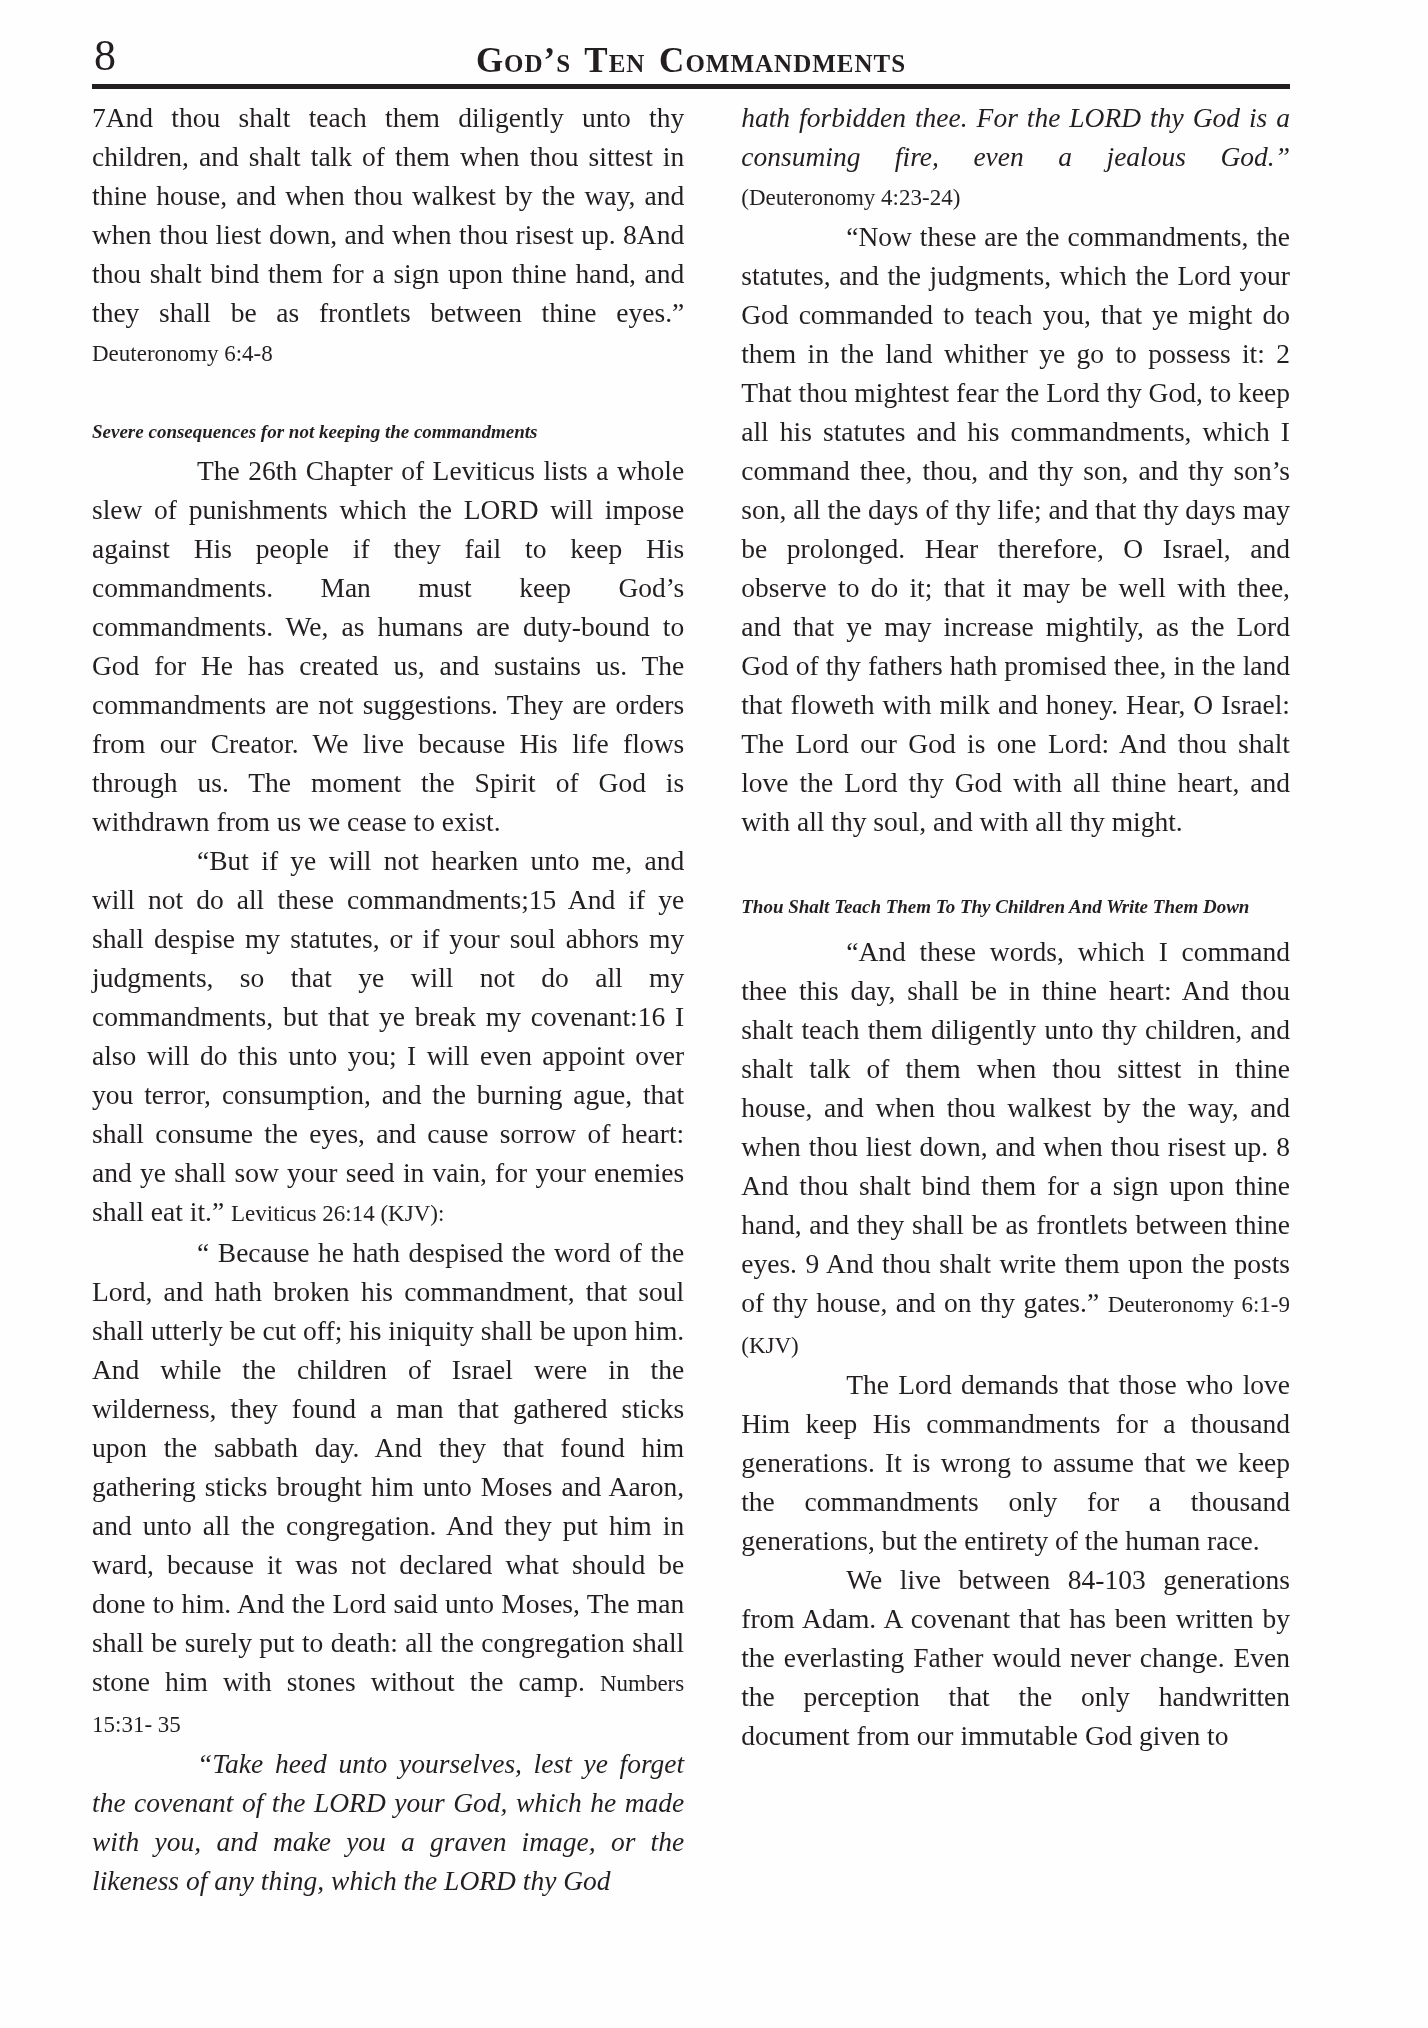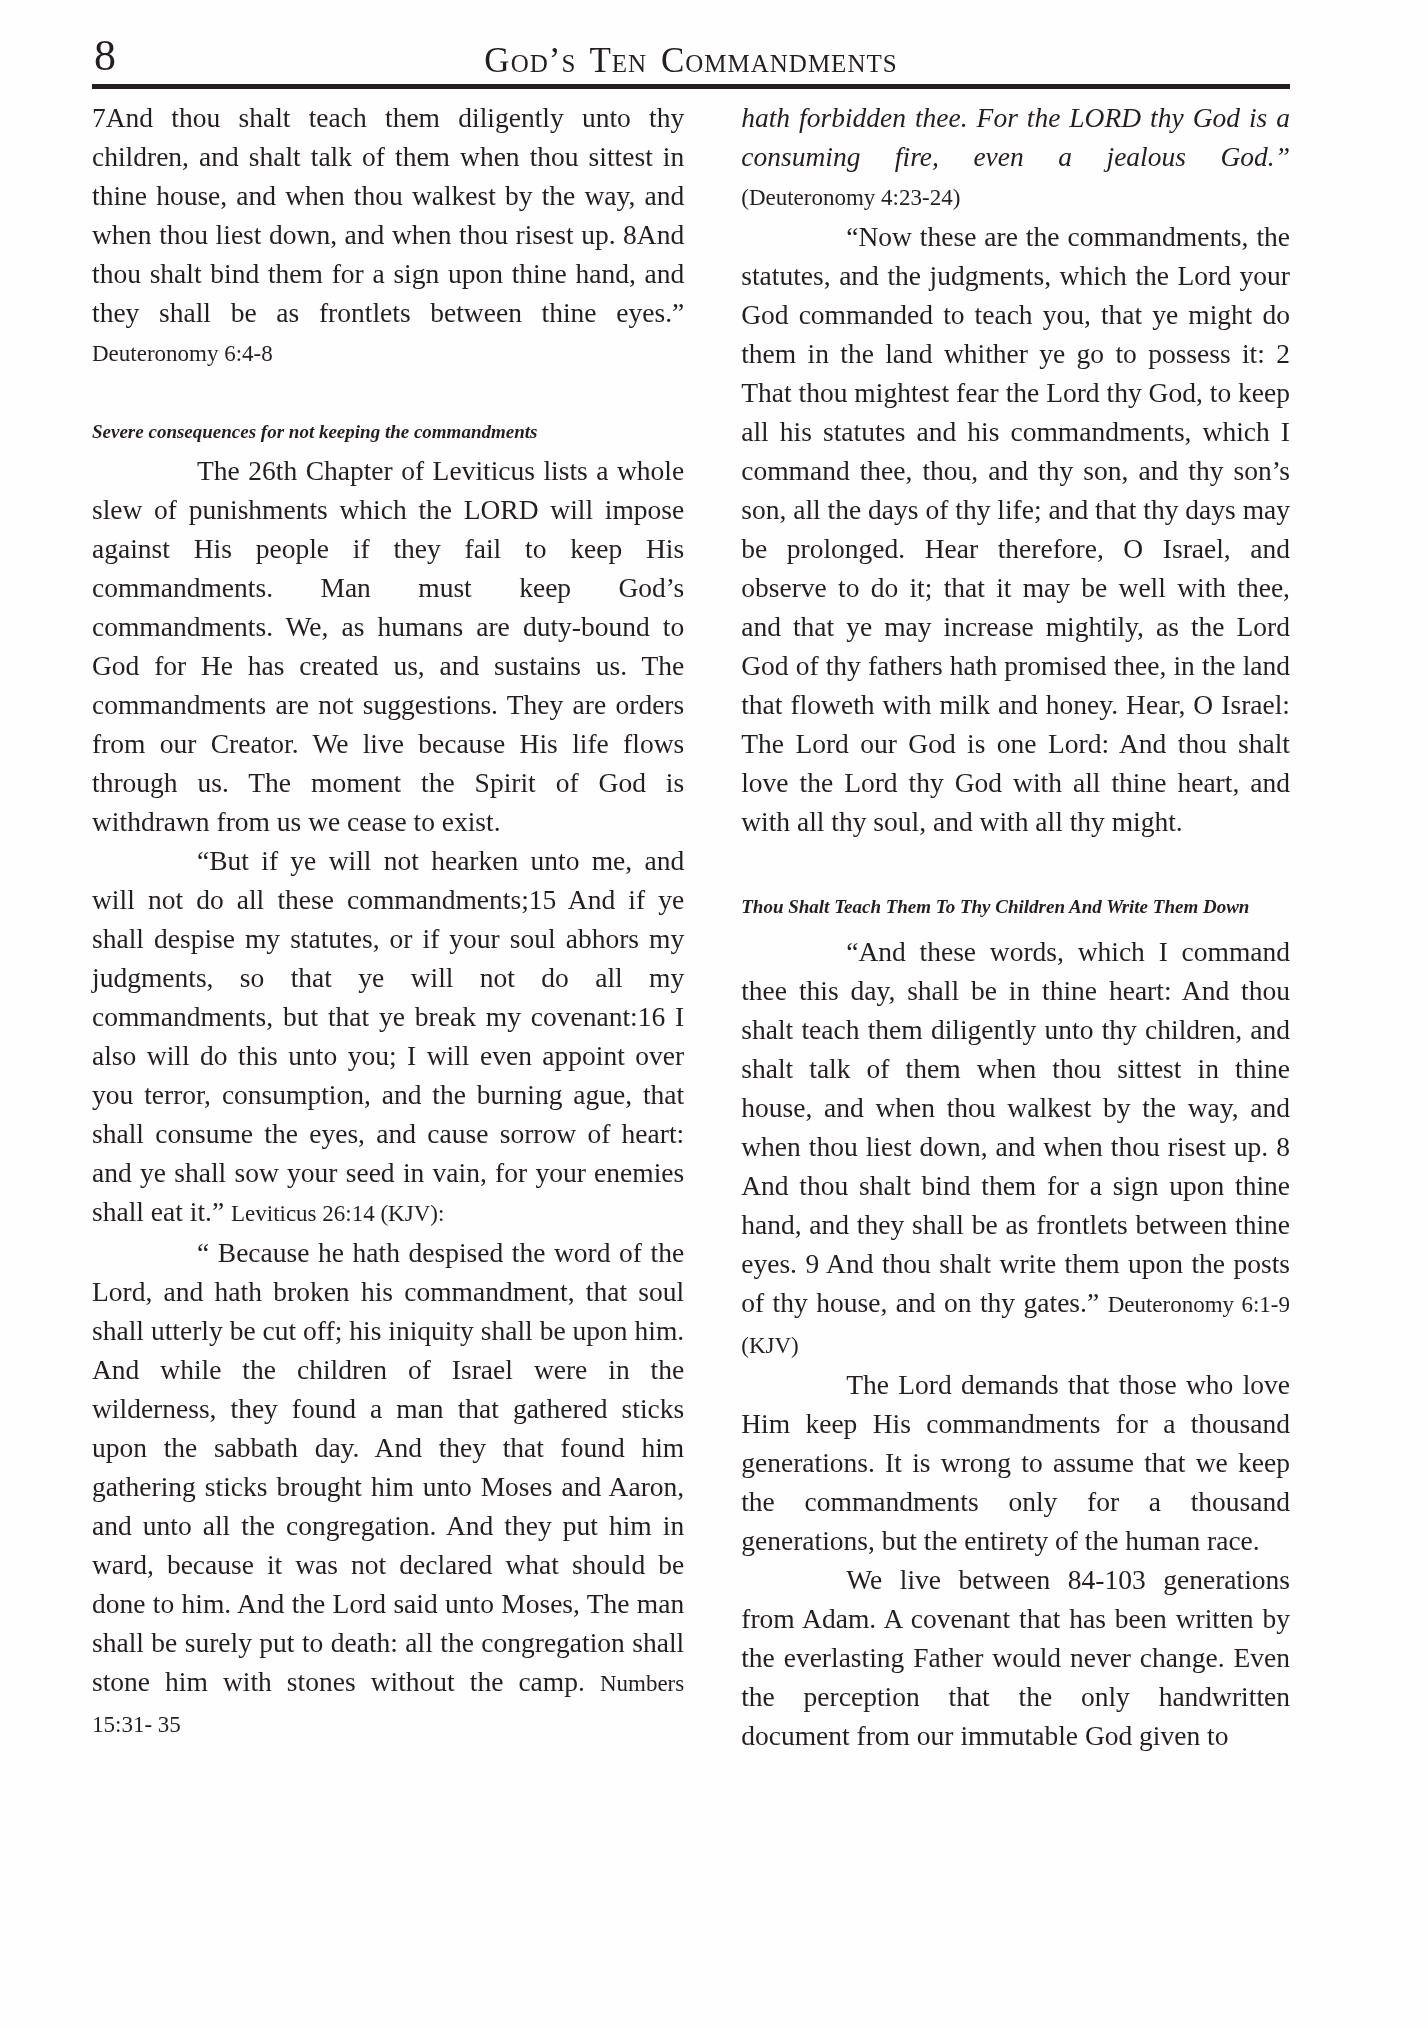--- a/index.html
+++ b/index.html
@@ -30,21 +30,21 @@
     line-height: 1;
     font-weight: 400;
     padding-left: 2px;
   }
   .page-title {
     grid-column: 2;
     justify-self: center;
     margin: 0;
     font-size: 35px;
     line-height: 1;
-    font-weight: 400;
+    font-weight: 700;
     font-variant: small-caps;
     letter-spacing: 1px;
     word-spacing: 4px;
   }
   .header-rule {
     height: 5px;
     background: #231f20;
     margin-top: 6px;
   }
   .columns {
@@ -95,20 +95,21 @@
       <p class="par"><span>7And thou shalt teach them diligently unto thy children, and shalt talk of them when thou sittest in thine house, and when thou walkest by the way, and when thou liest down, and when thou risest up. 8And thou shalt bind them for a sign upon thine hand, and they shall be as frontlets between thine eyes.” </span><span class="cite">Deuteronomy 6:4-8</span></p>
 
       <h2 class="subhead">Severe consequences for not keeping the commandments</h2>
 
       <p class="par indent">The 26th Chapter of Leviticus lists a whole slew of punishments which the LORD will impose against His people if they fail to keep His commandments. Man must keep God’s commandments. We, as humans are duty-bound to God for He has created us, and sustains us. The commandments are not suggestions. They are orders from our Creator. We live because His life flows through us. The moment the Spirit of God is withdrawn from us we cease to exist.</p>
 
       <p class="par indent"><span>“But if ye will not hearken unto me, and will not do all these commandments;15 And if ye shall despise my statutes, or if your soul abhors my judgments, so that ye will not do all my commandments, but that ye break my covenant:16 I also will do this unto you; I will even appoint over you terror, consumption, and the burning ague, that shall consume the eyes, and cause sorrow of heart: and ye shall sow your seed in vain, for your enemies shall eat it.” </span><span class="cite">Leviticus 26:14 (KJV):</span></p>
 
       <p class="par indent"><span>“ Because he hath despised the word of the Lord, and hath broken his commandment, that soul shall utterly be cut off; his iniquity shall be upon him. And while the children of Israel were in the wilderness, they found a man that gathered sticks upon the sabbath day. And they that found him gathering sticks brought him unto Moses and Aaron, and unto all the congregation.  And they put him in ward, because it was not declared what should be done to him. And the Lord said unto Moses, The man shall be surely put to death: all the congregation shall stone him with stones without the camp. </span><span class="cite">Numbers 15:31- 35</span></p>
 
+      <p class="par indent italic">“Take heed unto yourselves, lest ye forget the covenant of the LORD your God, which he made with you, and make you a graven image, or the likeness of any thing, which the LORD thy God</p>
 
     </section>
 
     <section class="col col-right">
 
       <p class="par italic"><span>hath forbidden thee. For the LORD thy God is a consuming fire, even a jealous God.” </span><span class="cite">(Deuteronomy 4:23-24)</span></p>
 
       <p class="par indent">“Now these are the commandments, the statutes, and the judgments, which the Lord your God commanded to teach you, that ye might do them in the land whither ye go to possess it: 2 That thou mightest fear the Lord thy God, to keep all his statutes and his commandments, which I command thee, thou, and thy son, and thy son’s son, all the days of thy life; and that thy days may be prolonged. Hear therefore, O Israel, and observe to do it; that it may be well with thee, and that ye may increase mightily, as the Lord God of thy fathers hath promised thee, in the land that floweth with milk and honey.  Hear, O Israel: The Lord our God is one Lord:  And thou shalt love the Lord thy God with all thine heart, and with all thy soul, and with all thy might.</p>
 
       <h2 class="subhead">Thou Shalt Teach Them To Thy Children And Write Them Down</h2>

